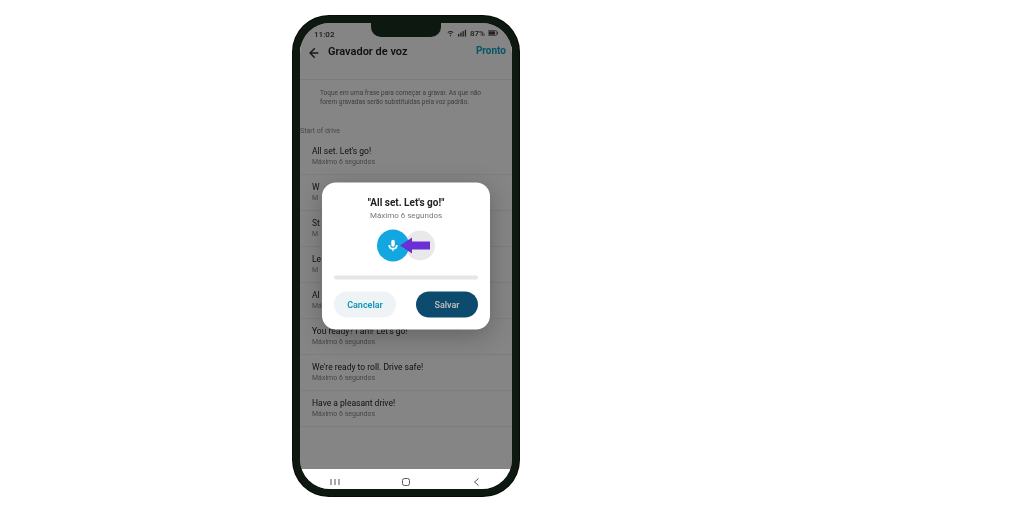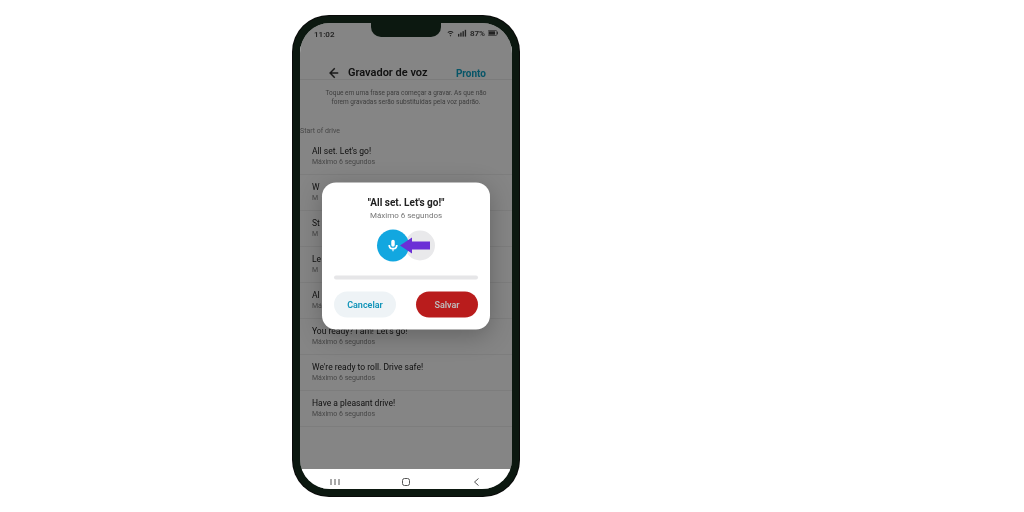--- a/index.html
+++ b/index.html
@@ -4,46 +4,46 @@
 <style>
   html,body{margin:0;padding:0;width:1024px;height:512px;background:#fff;font-family:-apple-system,Roboto,Arial,sans-serif;overflow:hidden}
   .stage{width:812px;height:512px;display:flex;align-items:center;justify-content:center;position:relative}
   .phone{width:226px;height:480px;background:#0c1810;border-radius:36px;padding:7px;box-sizing:border-box;position:relative;box-shadow:0 0 0 1px #0a0a0a}
   .screen{width:100%;height:100%;background:#fff;border-radius:30px;overflow:hidden;position:relative}
   .dim{position:absolute;inset:0;background:rgba(0,0,0,.48);z-index:5}
   .notch{position:absolute;top:0;left:50%;transform:translateX(-50%);width:70px;height:14px;background:#0c1810;border-radius:0 0 10px 10px;z-index:20}
   .status{position:absolute;top:0;left:0;right:0;height:22px;display:flex;align-items:center;justify-content:space-between;padding:0 14px;font-size:8px;font-weight:600;color:#222;z-index:10}
   .status .right{display:flex;align-items:flex-start;gap:3px}
   .si{display:inline-block}
-  .header{position:absolute;top:22px;left:0;right:0;height:34px;display:flex;align-items:flex-end;padding:0 26px;border-bottom:1px solid #ececec;z-index:3;background:#fff}
+  .header{position:absolute;top:22px;left:0;right:0;height:34px;display:flex;align-items:flex-start;padding:0 6px;border-bottom:1px solid #ececec;z-index:3;background:#fff}
   .back-ic{width:14px;height:14px;margin-right:8px}
   .title{flex:1;font-size:11px;font-weight:600;color:#222}
   .done{font-size:10px;font-weight:700;color:#0fa3c7}
-  .hint{position:absolute;top:60px;left:0;right:0;padding:6px 20px;text-align:center;font-size:6.5px;color:#777;line-height:1.4;z-index:3}
+  .hint{position:absolute;top:60px;left:0;right:0;padding:6px 20px;text-align:left;font-size:6.5px;color:#777;line-height:1.4;z-index:3}
   .section{position:absolute;top:100px;left:0;right:0;padding:4px 0;font-size:7px;color:#8a8a8a;z-index:3}
   .list{position:absolute;top:116px;left:0;right:0;bottom:20px;z-index:3}
   .item{padding:7px 12px 8px;border-bottom:1px solid #f0f0f0}
   .item .t{font-size:8.5px;font-weight:400;color:#222}
   .item .s{font-size:7px;color:#888;margin-top:2px}
   .navbar{position:absolute;bottom:0;left:0;right:0;height:20px;display:flex;align-items:center;justify-content:space-around;background:#fff;z-index:30}
   .nav-ic{width:12px;height:12px;color:#555}
   
   .dialog{position:absolute;left:50%;top:50%;transform:translate(-50%,-50%);width:168px;background:#fff;border-radius:14px;z-index:40;padding:14px 12px 12px;box-sizing:border-box;box-shadow:0 6px 24px rgba(0,0,0,.25)}
   .d-title{text-align:center;font-size:10px;font-weight:700;color:#222}
   .d-sub{text-align:center;font-size:8px;color:#777;margin-top:3px}
   .d-ctrls{display:flex;align-items:center;justify-content:center;gap:0;margin-top:10px;position:relative}
   .mic-btn{width:32px;height:32px;border-radius:50%;background:#12a7e0;display:flex;align-items:center;justify-content:center;position:relative;z-index:2}
   .play-btn{width:30px;height:30px;border-radius:50%;background:#e9e9eb;display:flex;align-items:center;justify-content:center;margin-left:-4px;z-index:1}
   .arrow{position:absolute;left:50%;top:50%;transform:translate(-6px,-50%);z-index:3}
   .arrow svg{display:block}
   .bar{height:4px;background:#e6e6e8;border-radius:2px;margin-top:14px}
   .d-btns{display:flex;gap:20px;margin-top:12px}
   .d-btn{flex:1;height:26px;border-radius:13px;display:flex;align-items:center;justify-content:center;font-size:9px;font-weight:600}
   .d-cancel{background:#eef3f6;color:#0f93b8}
-  .d-save{background:#b91c1c;color:#bdbdbd}
+  .d-save{background:#0c4a6e;color:#bdbdbd}
 </style>
 </head>
 <body>
 
 <div class="stage">
   <div class="phone">
     <div class="screen">
       <div class="notch"></div>
 
       <div class="status">

